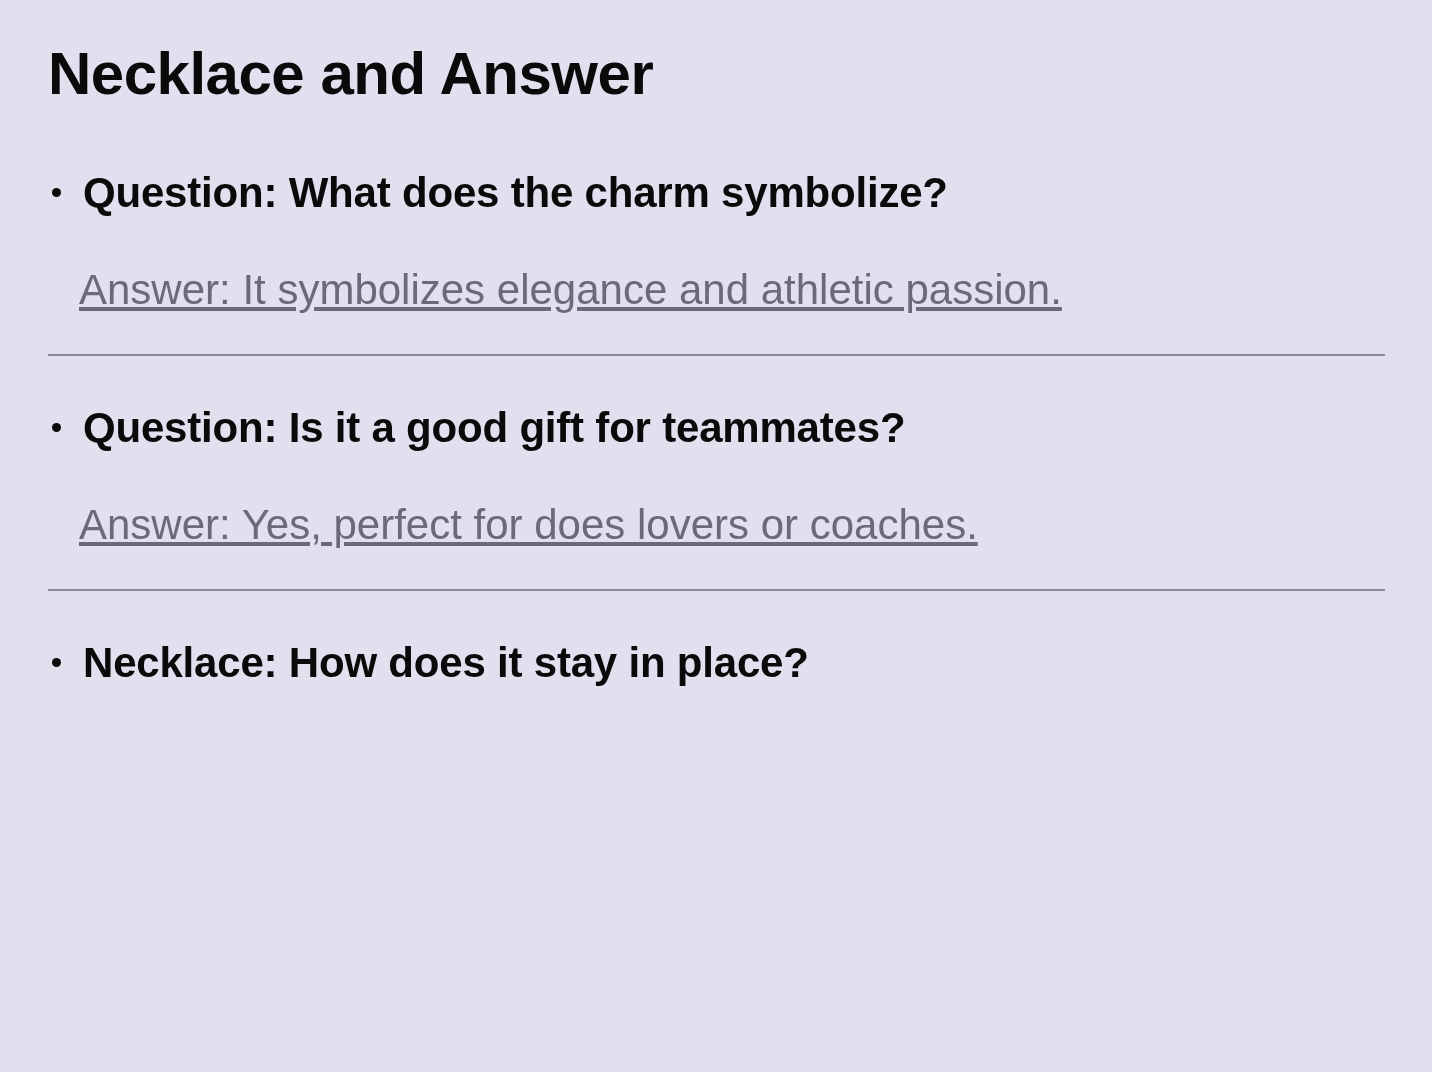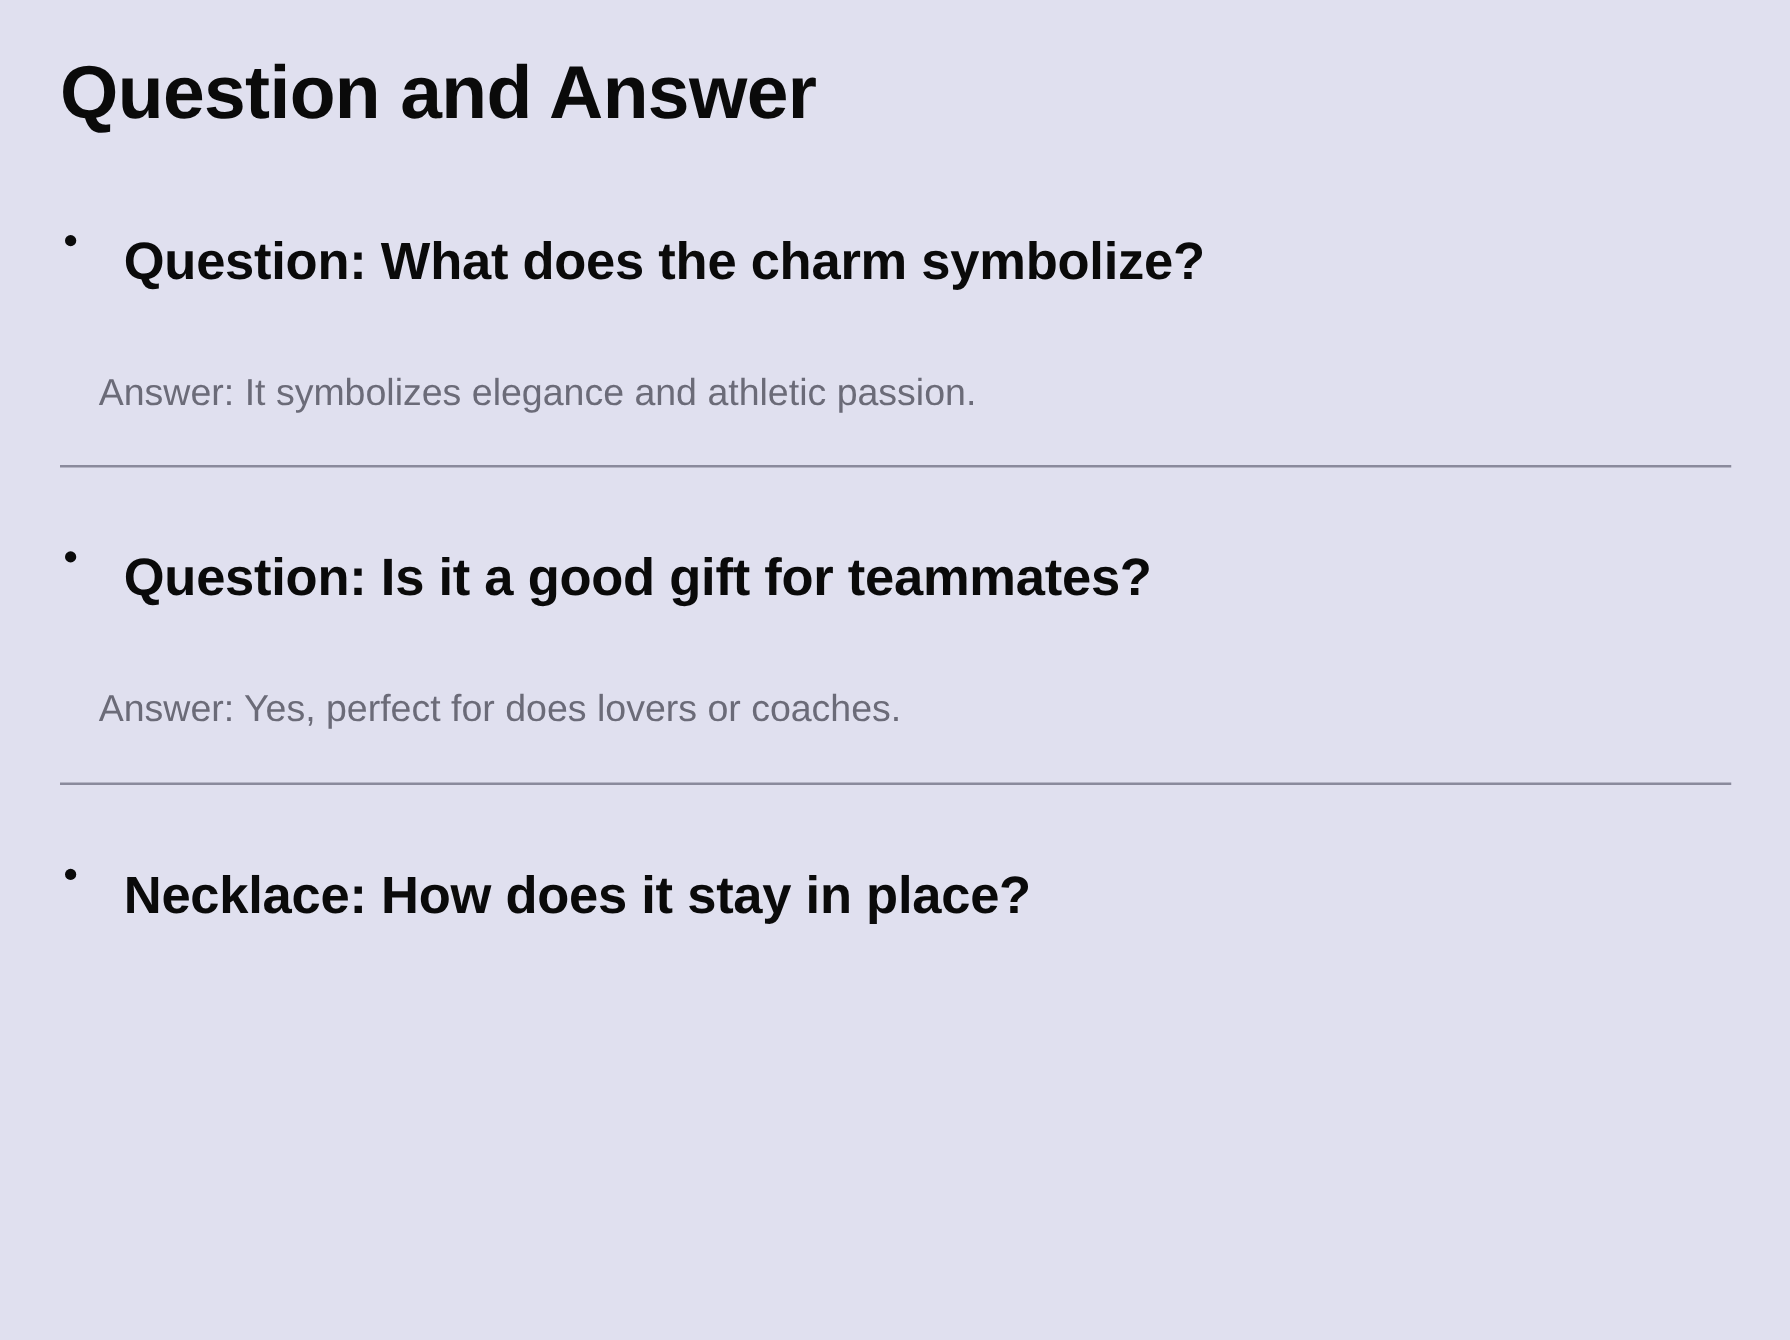--- a/index.html
+++ b/index.html
@@ -68,31 +68,32 @@
     margin-top: 19px;
     margin-right: 22px;
   }
 
   .qa-question {
     font-size: 42px;
     line-height: 1.12;
     font-weight: 700;
     color: #0a0a0a;
     letter-spacing: -0.2px;
-    margin: 16px;
+    margin: 0;
   }
 
   .qa-answer {
-    font-size: 30px;
+    font-size: 42px;
     line-height: 1.15;
     font-weight: 400;
     color: #6b6b78;
     margin: 0;
     padding-left: 31px;
     padding-top: 50px;
+    text-decoration: underline;
   }
 
   .qa-divider {
     height: 0;
     border: 0;
     border-top: 2px solid #8a8a9c;
     margin: 0;
     width: 1337px;
     margin-top: 40px;
     margin-bottom: 48px;
@@ -100,21 +101,21 @@
 
   .qa-item:last-child .qa-divider {
     display: none;
   }
 </style>
 </head>
 <body>
 
 <div class="page">
 
-  <h1 class="page-title">Question and Answer</h1>
+  <h1 class="page-title">Necklace and Answer</h1>
 
   <ul class="qa-list">
 
     <li class="qa-item">
       <div class="qa-question-row">
         <span class="bullet"></span>
         <span class="qa-question">Question: What does the charm symbolize?</span>
       </div>
       <p class="qa-answer">Answer: It symbolizes elegance and athletic passion.</p>
       <hr class="qa-divider">

